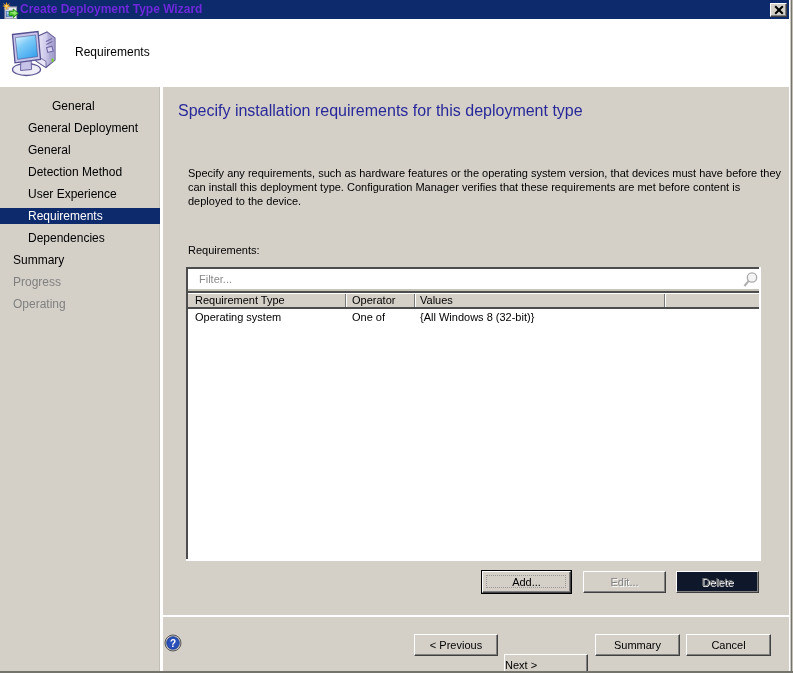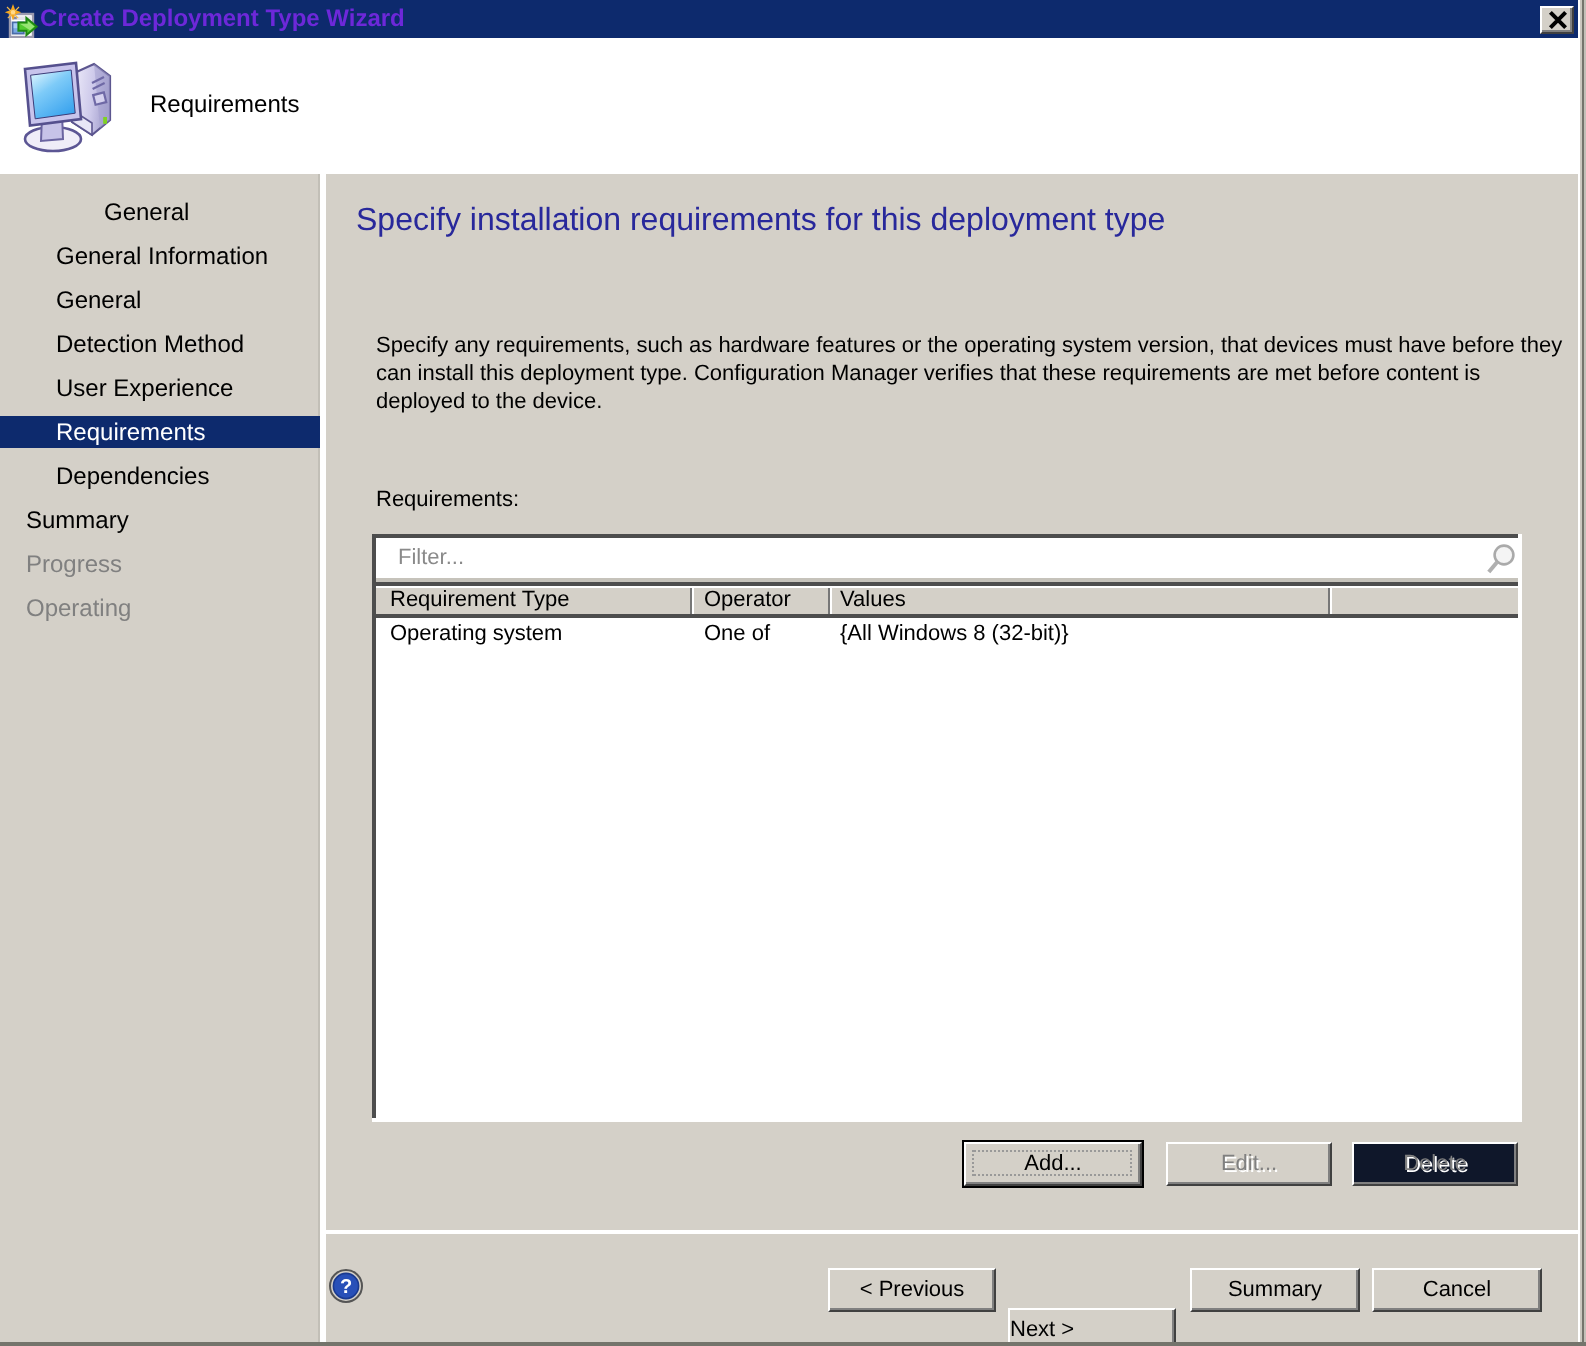--- a/index.html
+++ b/index.html
@@ -71,21 +71,21 @@
 <div class="t" style="left:75px;top:41px;height:22px;line-height:22px;color:#000;font-size:12px;">Requirements</div>
 
 <div class="abs" style="left:0;top:87px;width:789px;height:584px;background:#d4d0c8;"></div>
 
 <div class="abs" style="left:159px;top:87px;width:1px;height:584px;background:#c2bfb7;"></div>
 <div class="abs" style="left:160px;top:87px;width:3px;height:584px;background:#ffffff;"></div>
 
 <div class="abs" style="left:160px;top:615px;width:629px;height:2px;background:#ffffff;"></div>
 
 <div class="t" style="left:13px;top:95px;height:22px;line-height:22px;font-size:12px;margin-left:39px;">General</div>
-<div class="t" style="left:28px;top:117px;height:22px;line-height:22px;font-size:12px;">General Information</div>
+<div class="t" style="left:28px;top:117px;height:22px;line-height:22px;font-size:12px;">General Deployment</div>
 <div class="t" style="left:28px;top:139px;height:22px;line-height:22px;font-size:12px;">General</div>
 <div class="t" style="left:28px;top:161px;height:22px;line-height:22px;font-size:12px;">Detection Method</div>
 <div class="t" style="left:28px;top:183px;height:22px;line-height:22px;font-size:12px;">User Experience</div>
 <div class="abs" style="left:0;top:208px;width:160px;height:16px;background:#0d2a6d;"></div>
 <div class="t" style="left:28px;top:205px;height:22px;line-height:22px;font-size:12px;color:#ffffff;">Requirements</div>
 <div class="t" style="left:28px;top:227px;height:22px;line-height:22px;font-size:12px;">Dependencies</div>
 <div class="t" style="left:13px;top:249px;height:22px;line-height:22px;font-size:12px;">Summary</div>
 <div class="t" style="left:13px;top:271px;height:22px;line-height:22px;font-size:12px;color:#808080;">Progress</div>
 <div class="t" style="left:13px;top:293px;height:22px;line-height:22px;font-size:12px;color:#808080;">Operating</div>
 

